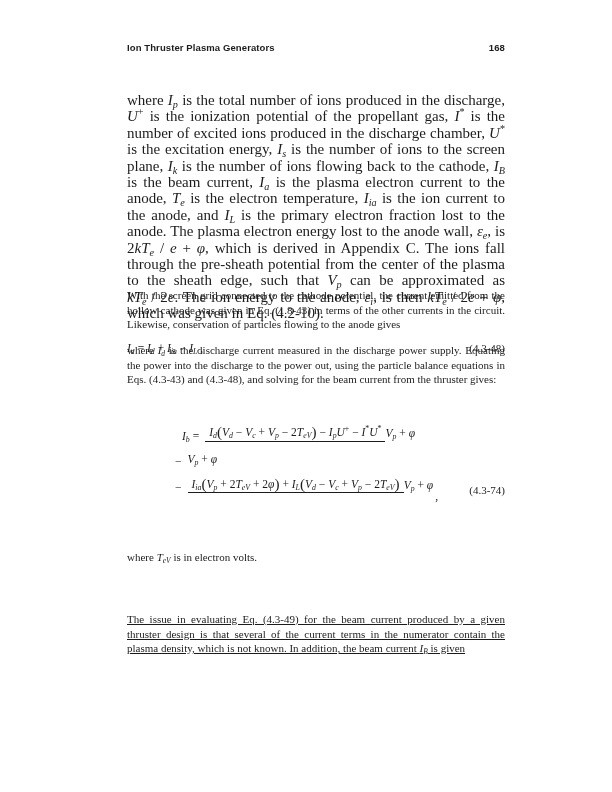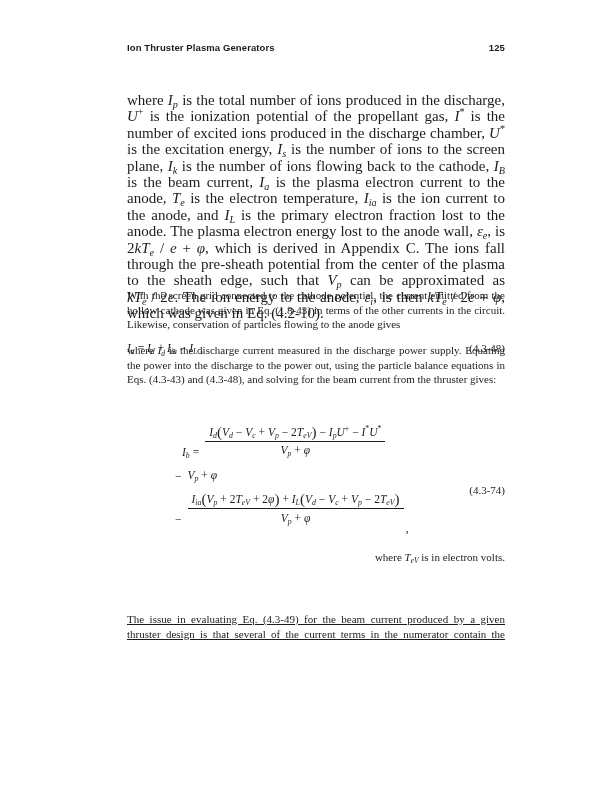--- a/index.html
+++ b/index.html
@@ -1,34 +1,34 @@
 <!DOCTYPE html>
 <html><head>
 <meta charset="utf-8">
 <style>
   html,body { margin:0; padding:0; background:#ffffff; }
   .page {
-    position:relative; width:612px; height:640px; background:#ffffff;
+    position:relative; width:612px; height:792px; background:#ffffff;
     font-family:"Liberation Serif","DejaVu Serif",serif;
     color:#1c1c1c; overflow:hidden;
   }
   .running-head {
     position:absolute; left:127px; top:42px; width:378px;
     display:flex; justify-content:space-between; align-items:baseline;
     font-family:"Liberation Sans","DejaVu Sans",sans-serif;
     font-weight:bold; font-size:9.5px; letter-spacing:.1px;
   }
   .body-text {
     position:absolute; left:127px; width:378px; margin:0;
     text-align:justify; font-size:11px; line-height:14.5px;
   }
   .p1 { top:92px; line-height:16.4px; font-size:15px;font-family:Liberation Serif, serif; }
   .p2 { top:288px; }
   .p3 { top:343px; }
-  .p4 { top:550px; text-align:right; }
+  .p4 { top:550px; text-align:left; }
   .p5 { top:612px;text-decoration:underline; }
 
   
   .mi { white-space:nowrap; }
   i { font-style:italic; }
   sub, sup { font-size:68%; line-height:0; }
   sub { vertical-align:-0.28em; }
   sup { vertical-align:0.55em; }
 
   
@@ -46,34 +46,34 @@
     position:absolute; left:127px; width:378px; top:424px;
     font-size:11.5px;
   }
   .eq-multi .eq-label {
     position:absolute; right:0; top:60px; font-size:11px;
   }
   .eqline { display:flex; align-items:flex-end; margin-bottom:9px; }
   .eqline-1 { margin-left:55px; }
   .eqline-2, .eqline-3 { margin-left:48px; }
   .eqline .pre { margin-right:6px; white-space:nowrap; }
-  .frac { display:inline-flex; flex-direction:column; align-items:center; text-align:center; line-height:1.25; }
+  .frac { display:inline-flex; flex-direction:row; align-items:center; text-align:center; line-height:1.25; }
   .frac .fnum { border-bottom:0.9px solid #1c1c1c; padding:0 4px 1.5px 4px; white-space:nowrap; }
   .frac .fden { padding-top:1.5px; white-space:nowrap; }
   .bp { font-size:132%; line-height:1; vertical-align:-9%; font-style:normal; }
   .post { position:relative; top:9px; margin-left:2px; }
 </style>
 </head>
 <body>
 
 <div class="page">
 
   <header class="running-head">
     <span>Ion Thruster Plasma Generators</span>
-    <span>125</span>
+    <span>168</span>
   </header>
 
   <p class="body-text p1">where <span class="mi"><i>I</i><sub><i>p</i></sub></span> is the total number of ions produced in the discharge, <span class="mi"><i>U</i><sup>+</sup></span> is the ionization potential of the propellant gas, <span class="mi"><i>I</i><sup>*</sup></span> is the number of excited ions produced in the discharge chamber, <span class="mi"><i>U</i><sup>*</sup></span> is the excitation energy, <span class="mi"><i>I</i><sub><i>s</i></sub></span> is the number of ions to the screen plane, <span class="mi"><i>I</i><sub><i>k</i></sub></span> is the number of ions flowing back to the cathode, <span class="mi"><i>I</i><sub><i>B</i></sub></span> is the beam current, <span class="mi"><i>I</i><sub><i>a</i></sub></span> is the plasma electron current to the anode, <span class="mi"><i>T</i><sub><i>e</i></sub></span> is the electron temperature, <span class="mi"><i>I</i><sub><i>ia</i></sub></span> is the ion current to the anode, and <span class="mi"><i>I</i><sub><i>L</i></sub></span> is the primary electron fraction lost to the anode. The plasma electron energy lost to the anode wall, <span class="mi"><i>ε</i><sub><i>e</i></sub></span>, is <span class="mi">2<i>kT</i><sub><i>e</i></sub> / <i>e</i> + <i>φ</i></span>, which is derived in Appendix C. The ions fall through the pre-sheath potential from the center of the plasma to the sheath edge, such that <span class="mi"><i>V</i><sub><i>p</i></sub></span> can be approximated as <span class="mi"><i>kT</i><sub><i>e</i></sub> / 2<i>e</i></span>. The ion energy to the anode, <span class="mi"><i>ε</i><sub><i>i</i></sub></span>, is then <span class="mi"><i>kT</i><sub><i>e</i></sub> / 2<i>e</i> + <i>φ</i></span>, which was given in Eq. (4.2-10).</p>
 
   <p class="body-text p2">With the screen grid connected to the cathode potential, the current emitted from the hollow cathode was given in Eq. (1.8-43) in terms of the other currents in the circuit. Likewise, conservation of particles flowing to the anode gives</p>
 
   <div class="eq-disp">
     <span class="eq-math"><i>I</i><sub><i>a</i></sub> = <i>I</i><sub><i>d</i></sub> + <i>I</i><sub><i>ia</i></sub> − <i>I</i><sub><i>L</i></sub> ,</span>
     <span class="eq-label">(4.3-48)</span>
   </div>

